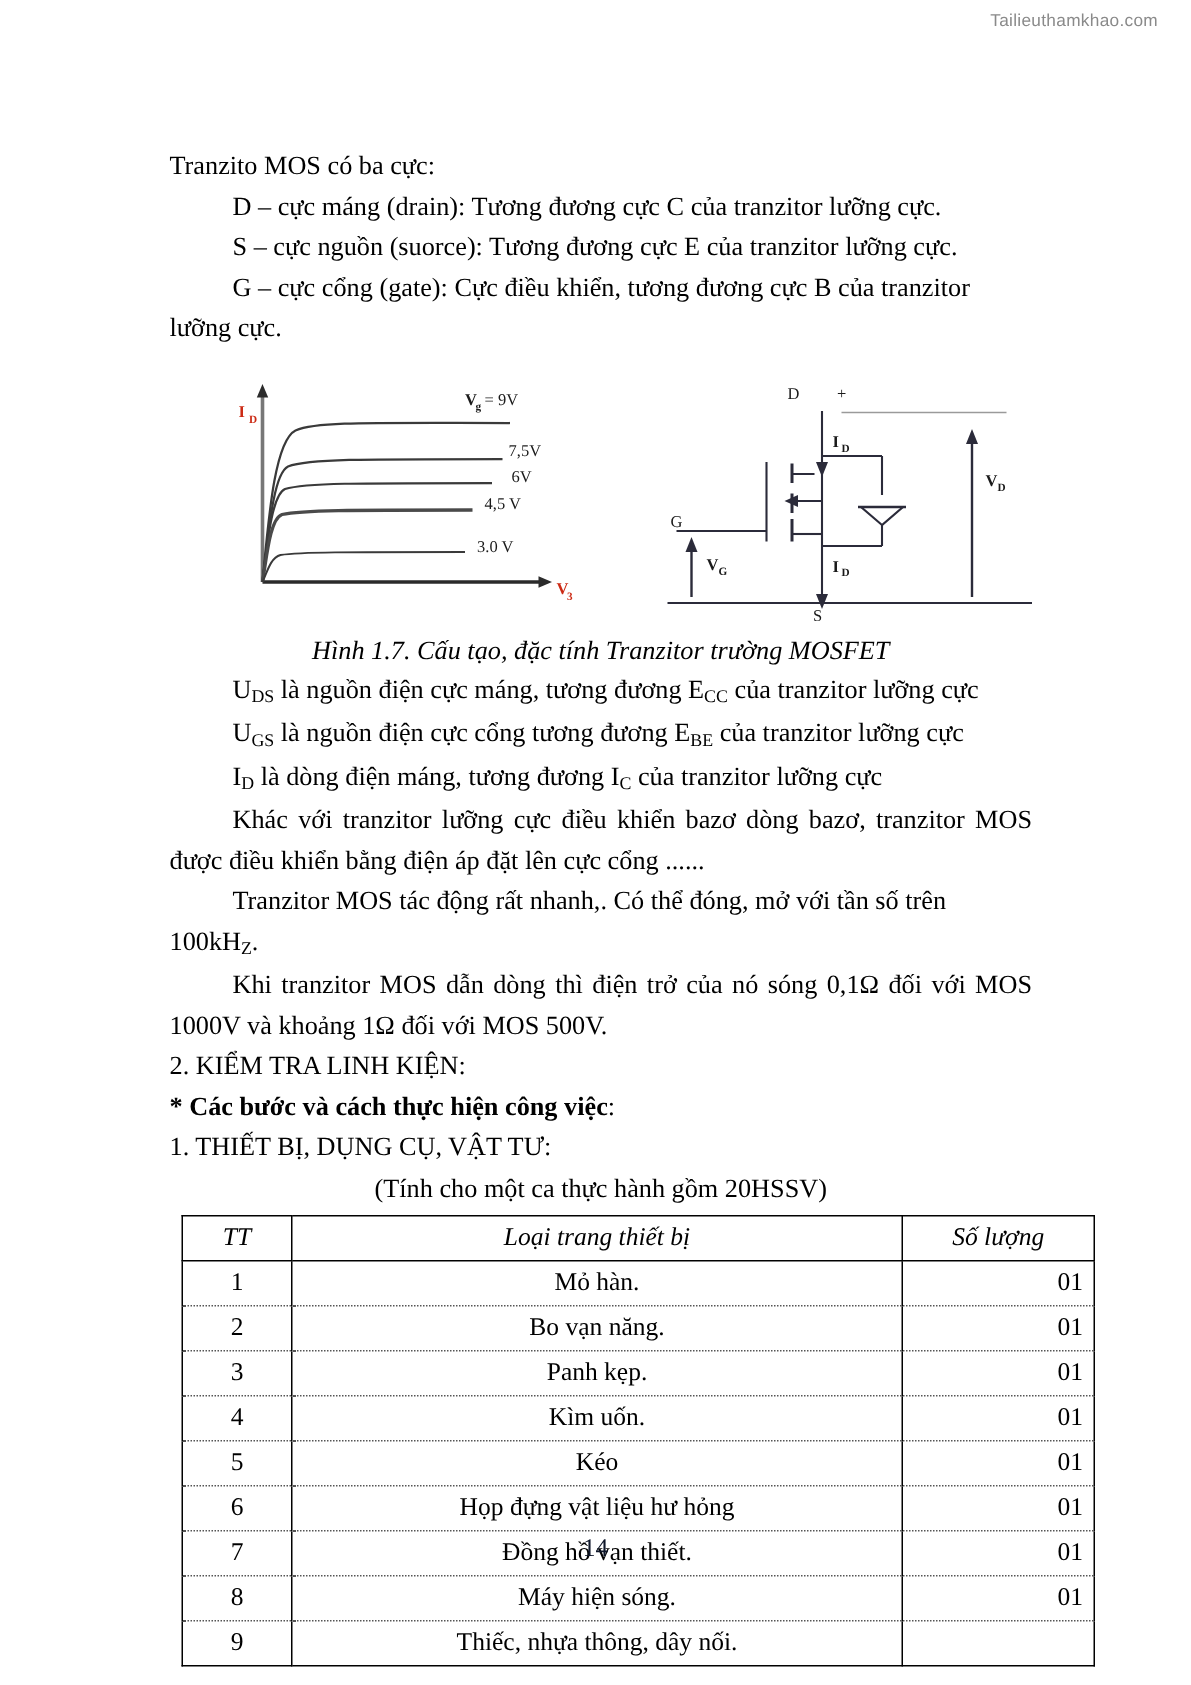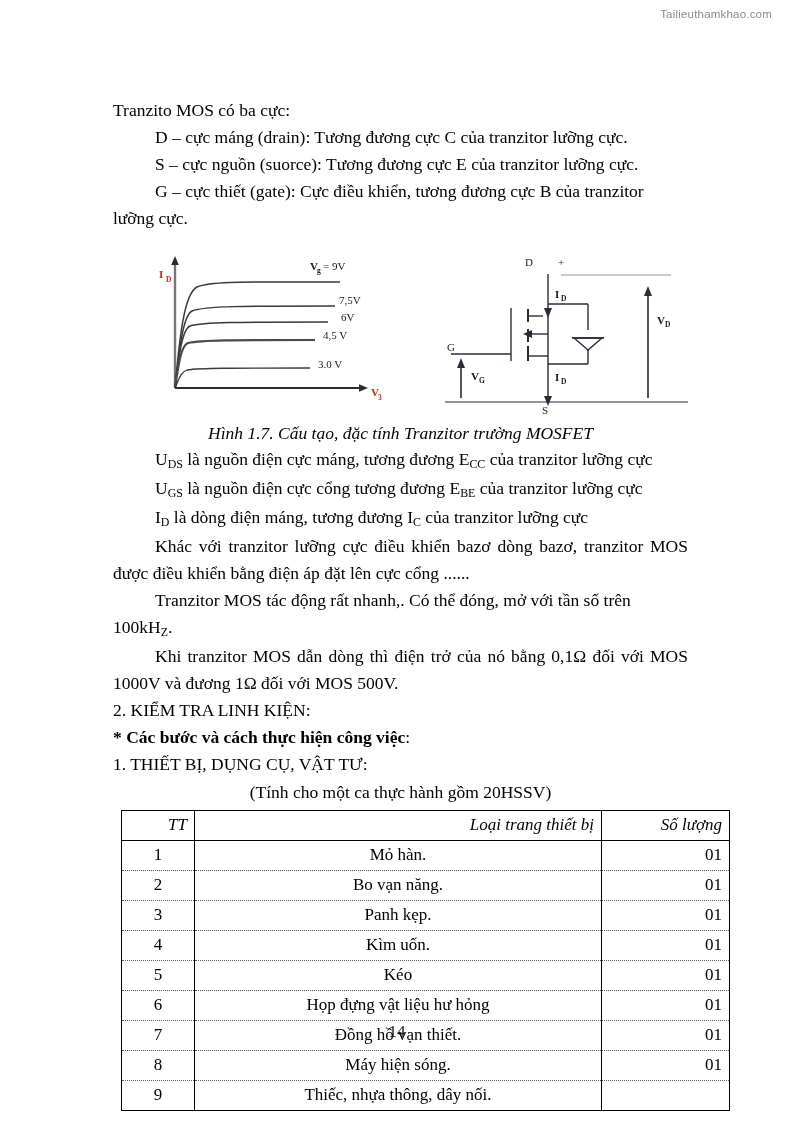--- a/index.html
+++ b/index.html
@@ -103,21 +103,21 @@
   }
   table.equip td, table.equip th {
     border: 1px solid #000;
     font-size: 17px;
     padding: 3px 7px 4px 7px;
     height: 22px;
     font-weight: normal;
   }
   table.equip thead th {
     font-style: italic;
-    text-align: right;
+    text-align: center;
   }
   .col-tt   { width: 58px;  text-align: center; }
   .col-name { width: 392px; text-align: center; }
   .col-qty  { width: 113px; text-align: right; }
   table.equip tbody td {
     border-top: 1px dotted #555;
     border-bottom: 1px dotted #555;
   }
   table.equip tbody tr:last-child td { border-bottom: 1px solid #000; }
   table.equip thead th { border-bottom: 1px solid #000; }
@@ -142,21 +142,21 @@
 
 <div class="page">
 
   <div class="watermark">Tailieuthamkhao.com</div>
 
   <div class="content">
 
     <p>Tranzito MOS có ba cực:</p>
     <p class="indent">D – cực máng (drain): Tương đương cực C của tranzitor lưỡng cực.</p>
     <p class="indent">S – cực nguồn (suorce): Tương đương cực E của tranzitor lưỡng cực.</p>
-    <p class="indent justify"><span>G – cực thiết (gate): Cực điều khiển, tương đương cực B của tranzitor</span></p>
+    <p class="indent justify"><span>G – cực cổng (gate): Cực điều khiển, tương đương cực B của tranzitor</span></p>
     <p>lưỡng cực.</p>
 
     <div class="figure">
 
       <div class="fig-left">
         <svg width="270" height="168" viewBox="0 0 270 168">
 
           <line x1="20" y1="18" x2="20" y2="142" stroke="#777" stroke-width="2.4"></line>
           <polygon points="20,10 16.2,19 23.8,19" fill="#2b2b2b"></polygon>
 
@@ -259,21 +259,21 @@
 
     <p class="indent"><span>U</span><sub>GS</sub><span> là nguồn điện cực cổng tương đương E</span><sub>BE</sub><span> của tranzitor lưỡng cực</span></p>
 
     <p class="indent"><span>I</span><sub>D</sub><span> là dòng điện máng, tương đương I</span><sub>C</sub><span> của tranzitor lưỡng cực</span></p>
 
     <p class="indent justify">Khác với tranzitor lưỡng cực điều khiển bazơ dòng bazơ, tranzitor MOS được điều khiển bằng điện áp đặt lên cực cổng ......</p>
 
     <p class="indent justify">Tranzitor MOS tác động rất nhanh,. Có thể đóng, mở với tần số trên</p>
     <p><span>100kH</span><sub>Z</sub><span>.</span></p>
 
-    <p class="indent justify">Khi tranzitor MOS dẫn dòng thì điện trở của nó bằng 0,1Ω đối với MOS 1000V và đương 1Ω đối với MOS 500V.</p>
+    <p class="indent justify">Khi tranzitor MOS dẫn dòng thì điện trở của nó sóng 0,1Ω đối với MOS 1000V và khoảng 1Ω đối với MOS 500V.</p>
 
     <p>2.  KIỂM TRA LINH KIỆN:</p>
     <p><span class="bold">* Các bước và cách thực hiện công việc</span><span>:</span></p>
     <p>1. THIẾT BỊ, DỤNG CỤ, VẬT TƯ:</p>
     <p class="tbl-sub">(Tính cho một ca thực hành gồm 20HSSV)</p>
 
     <table class="equip">
       <thead>
         <tr>
           <th class="col-tt">TT</th>

